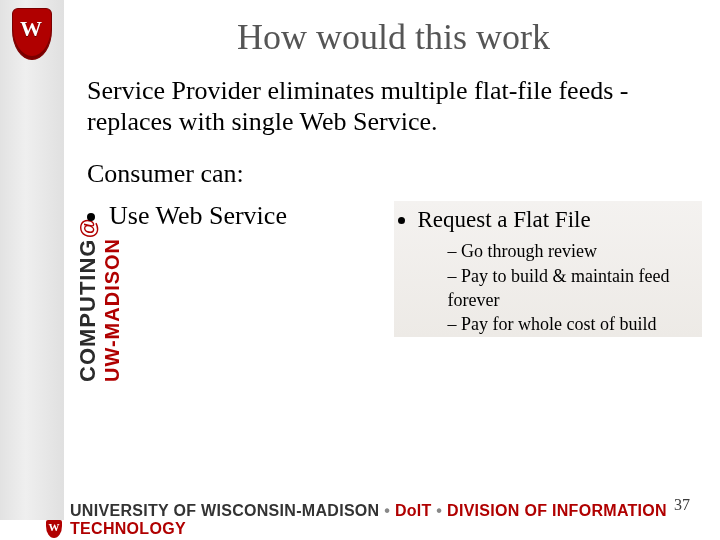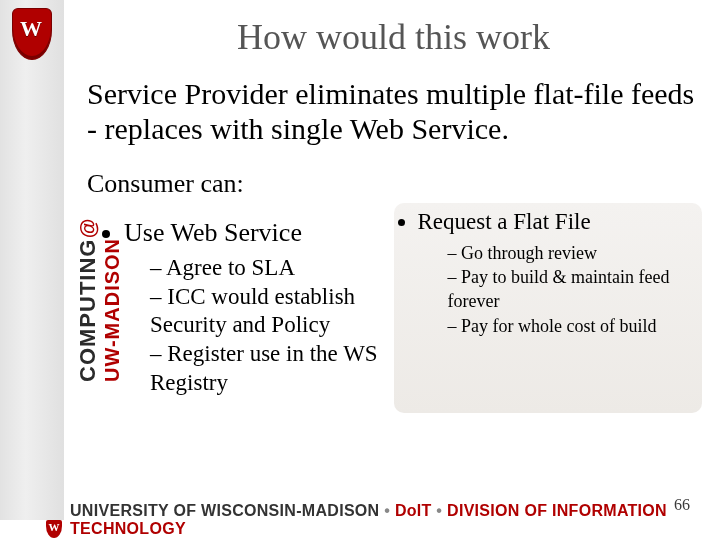--- a/index.html
+++ b/index.html
@@ -17,26 +17,26 @@
   .footer{position:absolute;left:0;right:0;bottom:0;height:20px;background:#fff;}
   .footer-line{position:absolute;left:6px;right:6px;bottom:18px;height:2px;background:#bbb;}
   .footer-text{position:absolute;left:70px;bottom:2px;font-family:Arial,Helvetica,sans-serif;font-size:16px;letter-spacing:0.3px;font-weight:bold;color:#b00000;}
   .footer-text .dark{color:#333;font-style:normal;}
   .footer-text .sep{color:#888;}
   .footer-crest{position:absolute;left:46px;bottom:2px;width:16px;height:18px;background:#b00000;border-radius:2px 2px 8px 8px/2px 2px 12px 12px;}
   .footer-crest::after{content:"W";position:absolute;left:0;right:0;top:1px;text-align:center;color:#fff;font-size:11px;font-family:Georgia,serif;font-weight:bold;}
   
   .content{position:absolute;left:85px;right:18px;top:8px;bottom:28px;}
   .title{text-align:center;font-size:36px;color:#555;margin-top:8px;margin-bottom:18px;}
-  .para{font-size:30px;line-height:1.18;margin:0 0 22px 2px;}
-  .consumer{font-size:26px;margin:0 0 4px 2px;}
+  .para{font-size:26px;line-height:1.18;margin:0 0 22px 2px;}
+  .consumer{font-size:26px;margin:0 0 12px 2px;}
   .cols{display:flex;}
   .col{width:50%;box-sizing:border-box;}
-  .col.right{background:#f1f0ee linear-gradient(#f4f2f0,#edeae6);border-radius:10px;}
-  ul.top{margin:15px;padding:0 0 0 24px;list-style:disc;font-size:26px;}
+  .col.right{background:#f1f0ee linear-gradient(#f4f2f0,#edeae6);border-radius:0;}
+  ul.top{margin:0;padding:0 0 0 24px;list-style:disc;font-size:26px;}
   ul.sub{margin:6px 0 0 0;padding:0 0 0 26px;list-style:none;font-size:23px;line-height:1.25;}
   ul.sub li::before{content:"– ";}
   .col.right ul.top{margin:6px 0 0 0;padding:0 0 0 24px;font-size:23px;}
   .col.right ul.sub{font-size:18px;line-height:1.35;padding-left:30px;}
   .pagenum{position:absolute;right:30px;bottom:26px;font-size:16px;color:#3b3b3b;font-family:"Times New Roman",serif;}
 </style>
 </head>
 <body>
 
 <div class="slide">
@@ -55,44 +55,39 @@
   <div class="content">
     <div class="title">How would this work</div>
     <div class="para">Service Provider eliminates multiple flat-file feeds - replaces with single Web Service.</div>
     <div class="consumer">Consumer can:</div>
 
     <div class="cols">
       <div class="col left">
         <ul class="top">
           <li>
             <span>Use Web Service</span>
-            <ul class="sub">
-              <li>Agree to SLA</li>
-              <li>ICC would establish Security and Policy</li>
-              <li>Register use in the WS Registry</li>
-            </ul>
           </li>
         </ul>
       </div>
       <div class="col right">
         <ul class="top">
           <li>
             <span>Request a Flat File</span>
             <ul class="sub">
               <li>Go through review</li>
               <li>Pay to build &amp; maintain feed forever</li>
               <li>Pay for whole cost of build</li>
             </ul>
           </li>
         </ul>
       </div>
     </div>
   </div>
 
-  <div class="pagenum">66</div>
+  <div class="pagenum">37</div>
 
   <div class="footer-line"></div>
   <div class="footer">
     <div class="footer-crest"></div>
     <div class="footer-text">
       <span class="dark">UNIVERSITY OF WISCONSIN-MADISON</span><span class="sep"> • </span><span>DoIT</span><span class="sep"> • </span><span>DIVISION OF INFORMATION TECHNOLOGY</span>
     </div>
   </div>
 
 </div>

